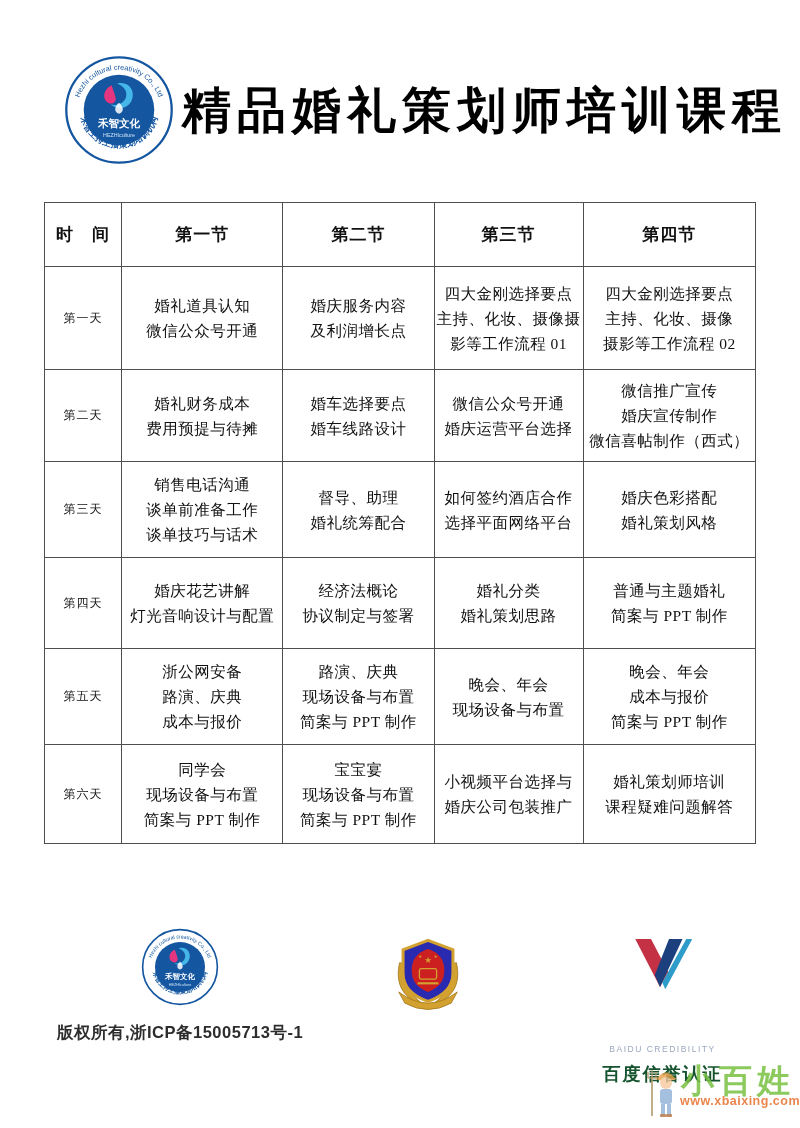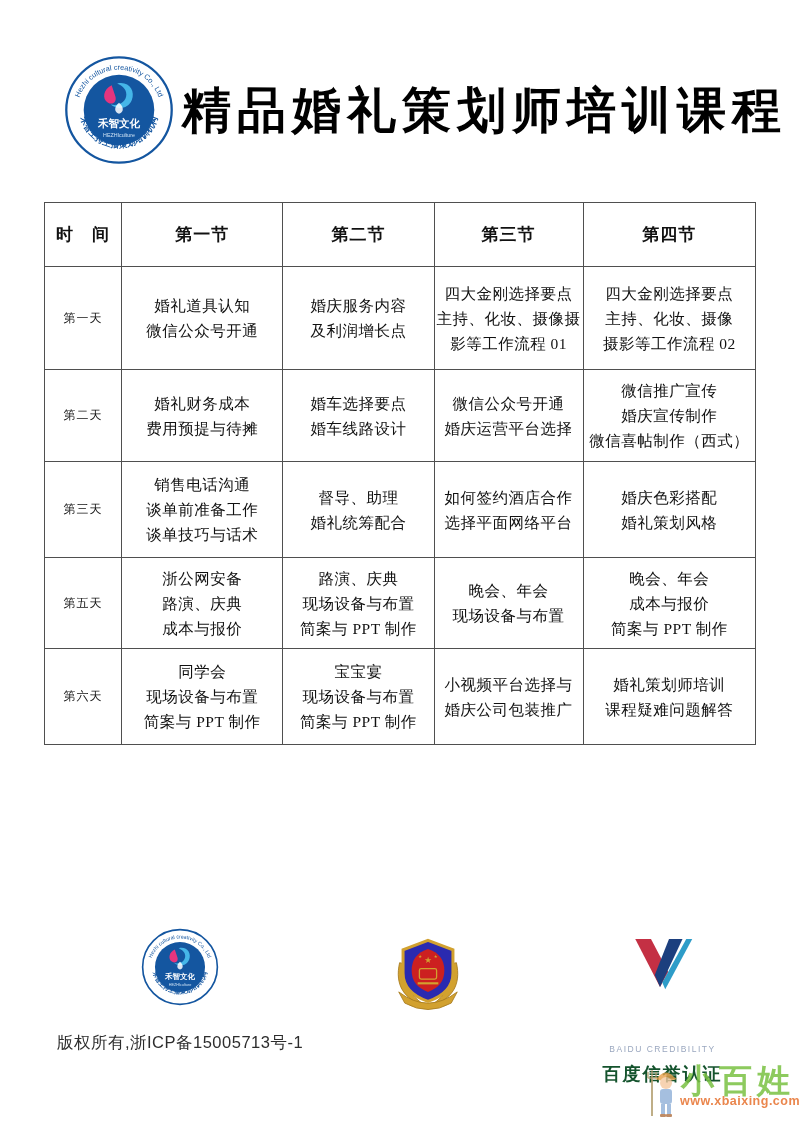--- a/index.html
+++ b/index.html
@@ -31,21 +31,21 @@
   table.course tbody tr:nth-child(4){height:91px;}
   table.course tbody tr:nth-child(6){height:99px;}
   table.course td.day-cell{font-size:12px;letter-spacing:1px;}
   table.course td .course-line{font-size:15.5px;line-height:25px;letter-spacing:0.5px;}
   col.c-time{width:77px;} col.c-s1{width:161px;} col.c-s2{width:151px;}
   col.c-s3{width:149px;} col.c-s4{width:172px;}
   
   .footer-col{position:absolute;text-align:center;}
   .fc-left{left:55px;top:928px;width:250px;}
   .fc-left .badge-slot{width:78px;height:78px;margin:0 auto;}
-  .fc-left .icp-text{margin-top:26px;font-size:16.5px;color:#2d2d2d;letter-spacing:0.5px;}
+  .fc-left .icp-text{margin-top:16px;font-size:16.5px;color:#2d2d2d;letter-spacing:0.5px;font-weight:bold;}
   .fc-center{left:315px;top:930px;width:225px;}
   .fc-center .police-slot{width:88px;height:86px;margin:0 auto;}
   .fc-center .police-text{margin-top:8px;font-size:19px;font-weight:bold;color:#000;}
   .fc-right{left:585px;top:936px;width:155px;}
   .fc-right .baidu-slot{width:78px;height:60px;margin:0 auto;}
   .baidu-cn{font-size:19px;letter-spacing:4px;font-weight:bold;}
   .baidu-en{font-size:8.5px;letter-spacing:1.5px;margin-top:2px;}
   .baidu-cert{font-size:18px;font-weight:bold;color:#14532d;margin-top:8px;letter-spacing:2px;}
   
   .watermark{position:absolute;right:4px;bottom:6px;width:150px;height:58px;}
@@ -151,20 +151,39 @@
         <td>
           <div class="course-line">如何签约酒店合作</div>
           <div class="course-line">选择平面网络平台</div>
         </td>
         <td>
           <div class="course-line">婚庆色彩搭配</div>
           <div class="course-line">婚礼策划风格</div>
         </td>
       </tr>
       <tr>
+        <td class="day-cell">第四天</td>
+        <td>
+          <div class="course-line">婚庆花艺讲解</div>
+          <div class="course-line">灯光音响设计与配置</div>
+        </td>
+        <td>
+          <div class="course-line">经济法概论</div>
+          <div class="course-line">协议制定与签署</div>
+        </td>
+        <td>
+          <div class="course-line">婚礼分类</div>
+          <div class="course-line">婚礼策划思路</div>
+        </td>
+        <td>
+          <div class="course-line">普通与主题婚礼</div>
+          <div class="course-line">简案与 PPT 制作</div>
+        </td>
+      </tr>
+      <tr>
         <td class="day-cell">第五天</td>
         <td>
           <div class="course-line">浙公网安备</div>
           <div class="course-line">路演、庆典</div>
           <div class="course-line">成本与报价</div>
         </td>
         <td>
           <div class="course-line">路演、庆典</div>
           <div class="course-line">现场设备与布置</div>
           <div class="course-line">简案与 PPT 制作</div>

